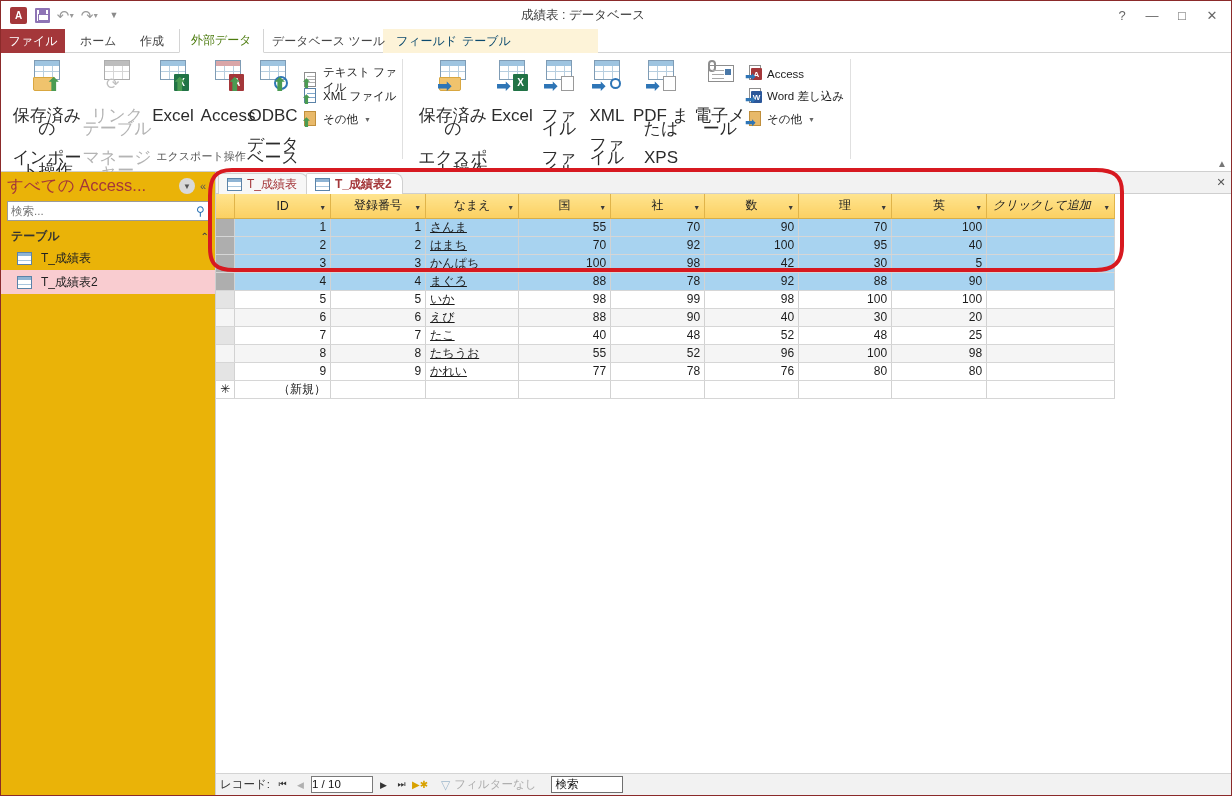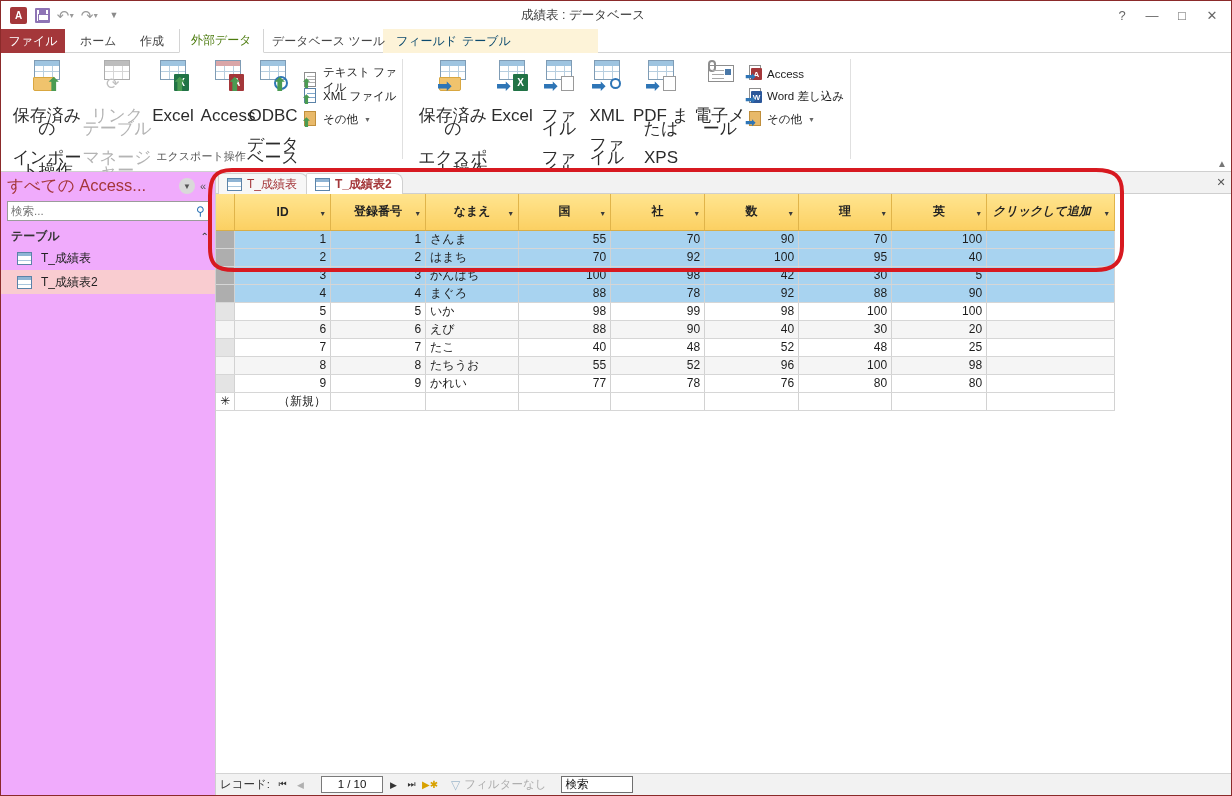--- a/index.html
+++ b/index.html
@@ -114,21 +114,21 @@
   .mail-ico { position:absolute; left:5px; top:6px; width:26px; height:17px; border:1px solid #8d8d8d; background:#fff;}
   .mail-ico .clip { position:absolute; left:-1px; top:-6px; width:8px; height:12px; border:2px solid #8d8d8d;
                     border-radius:5px; }
   .mail-ico .ln { position:absolute; left:3px; height:1px; background:#a8a8a8; width:12px;}
   .mail-ico .sq { position:absolute; right:2px; top:3px; width:6px; height:6px; background:#4a78a8;}
 
   
   .bodysplit { flex:1 1 auto; display:flex; position:relative; min-height:0; }
 
   
-  .navpane { flex:0 0 215px; border-right:1px solid #cfcfcf; position:relative; background:#f0abfc; }
+  .navpane { flex:0 0 215px; border-right:1px solid #cfcfcf; position:relative; background:#eab308; }
   .nav-head { height:28px; display:flex; align-items:center; padding:0 4px 0 6px; }
   .nav-title { color:#a4373a; font-size:16.5px; flex:1; white-space:nowrap; }
   .nav-drop { width:16px;height:16px;border-radius:50%;background:#d9d9d9;color:#555;
               font-size:8px;display:flex;align-items:center;justify-content:center;}
   .nav-collapse { width:16px; text-align:center; color:#555; font-size:11px; }
   .searchbox { margin:1px 6px 0 6px; height:20px; border:1px solid #9b9b9b; background:#fff;
                display:flex; align-items:center; padding:0 3px; }
   .searchbox input { border:0; outline:0; flex:1; font-size:11.5px; font-family:inherit; color:#333;
                      background:transparent; padding:0; }
   .search-ico { color:#2e75b6; font-size:12px; transform:scaleX(-1); }
@@ -152,45 +152,45 @@
           border-radius:2px 8px 0 0; }
   .dtab.active { background:#fff; font-weight:bold; z-index:2; }
   .tabclose { position:absolute; right:2px; top:2px; width:16px; height:17px;
               display:flex; align-items:center; justify-content:center; color:#555; font-size:11px; }
 
   
   .gridwrap { flex:1 1 auto; position:relative; overflow:hidden; background:#fff; }
   table.ds { border-collapse:collapse; table-layout:fixed; font-size:12px; }
   table.ds th, table.ds td { border-right:1px solid #d2d2d2; border-bottom:1px solid #d6d6d6;
                              height:17px; padding:0 4px; overflow:hidden; white-space:nowrap; }
-  table.ds th { background:linear-gradient(#ffe48f,#fbd062); color:#222; font-weight:bold;
-                border-right:1px solid #e0b44a; border-bottom:1px solid #d8ae48; height:36px;
+  table.ds th { background:linear-gradient(#ffe48f,#fbd062); color:#222; font-weight:normal;
+                border-right:1px solid #e0b44a; border-bottom:1px solid #d8ae48; height:24px;
                 position:relative; }
   th .thlbl { display:block; text-align:center; }
   th .thcar { position:absolute; right:4px; top:50%; margin-top:-2px; font-size:7px; color:#3a3a3a; }
   th.addcol .thlbl { font-style:italic; text-align:left; padding-left:2px; }
   th.rowsel { width:18px; background:#fff1bd; border-right:1px solid #e0b44a; padding:0;}
   td.rowsel { width:18px; background:#e4e4e4; border-right:1px solid #c8c8c8; padding:0; text-align:center;}
   tr.sel td { background:#a8d3f0; }
   tr.sel td.rowsel { background:#aeaeae; }
   tr.alt td { background:#f5f5f5; }
   td.num { text-align:right; }
-  td.txt { text-align:left; }
+  td.txt { text-align:left;text-decoration:underline; }
   tr.newrow td { background:#fff; }
   tr.newrow td.rowsel { background:#fff; color:#222; font-size:12px; }
 
   
   .recnav { flex:0 0 22px; height:22px; display:flex; align-items:center; gap:3px;
             padding:0 4px; background:#f2f2f2; border-top:1px solid #d4d4d4; font-size:11.5px; }
   .rn-lbl { color:#333; margin-right:2px; }
   .rn-btn { width:15px; height:16px; display:flex; align-items:center; justify-content:center;
             color:#333; font-size:9px; cursor:default; }
   .rn-btn.dis { color:#b0b0b0; }
-  .rn-box { width:62px; height:17px; border:1px solid #7a7a7a; background:#fff; text-align:center;
-            font-size:11.5px; line-height:15px; color:#111;margin-left:10px; }
+  .rn-box { width:62px; height:17px; border:1px solid #7a7a7a; background:#fff; text-align:left;
+            font-size:11.5px; line-height:15px; color:#111; }
   .rn-new { color:#d8a100; font-size:10px; }
   .rn-filter { display:flex; align-items:center; gap:4px; color:#adadad; margin-left:10px; }
   .filt-ico { color:#9fb8cc; font-size:12px; }
   .rn-search { margin-left:12px; width:72px; height:17px; border:1px solid #6f6f6f; background:#fff;
                font-size:11.5px; padding:0 3px; line-height:15px; color:#111; }
 
   
   .statusbar { flex:0 0 22px; height:22px; background:#a4373a; color:#fff; display:flex;
                align-items:center; padding:0 6px; font-size:11.5px; }
   .sb-right { margin-left:auto; display:flex; align-items:center; gap:0px; }

